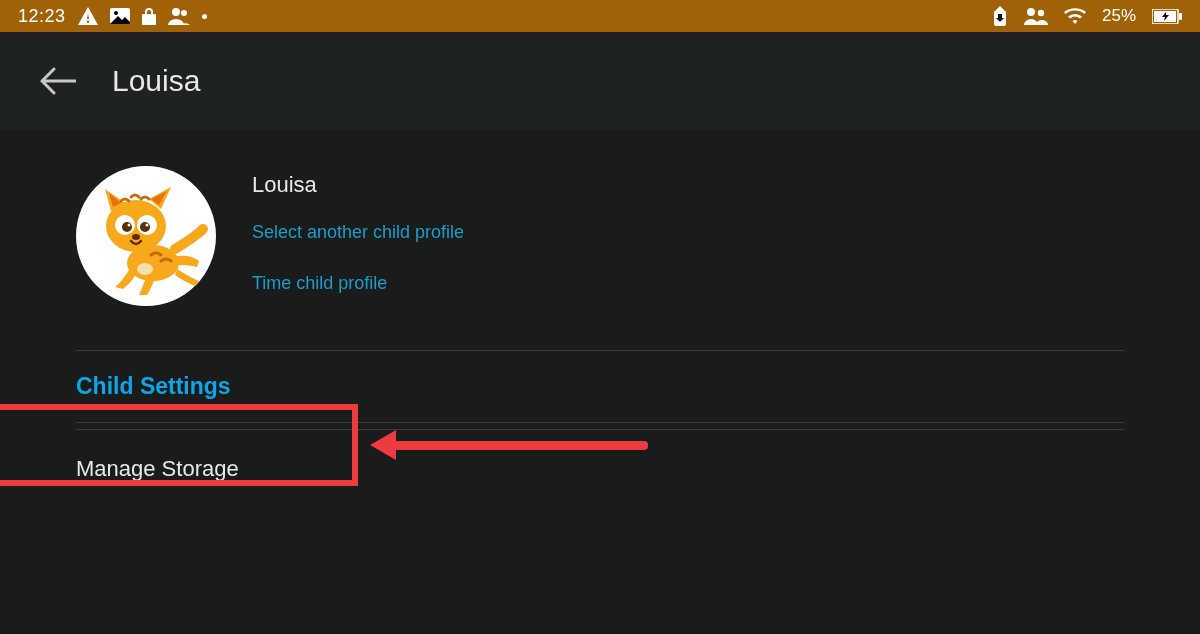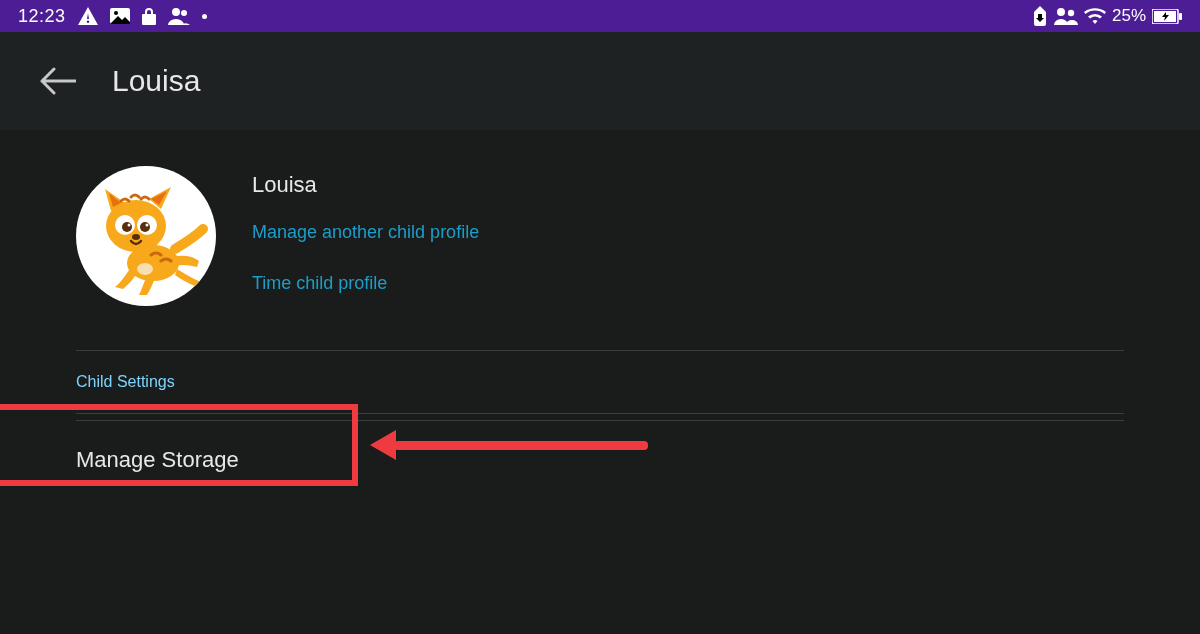--- a/index.html
+++ b/index.html
@@ -1,36 +1,36 @@
 <!DOCTYPE html>
 <html><head>
 <meta charset="utf-8">
 <style>
   * { margin: 0; padding: 0; box-sizing: border-box; }
   html, body { width: 1200px; height: 634px; background: #000; font-family: 'Helvetica Neue', Arial, sans-serif; overflow: hidden; color: #fff; }
   
-  .status-bar { height: 32px; background: #4c1d95; display: flex; align-items: center; padding: 0 18px; font-size: 18px; }
+  .status-bar { height: 32px; background: #a16207; display: flex; align-items: center; padding: 0 18px; font-size: 18px; }
   .status-left { display: flex; align-items: center; gap: 12px; }
-  .status-right { margin-left: auto; display: flex; align-items: center; gap: 6px; }
+  .status-right { margin-left: auto; display: flex; align-items: center; gap: 16px; }
   .status-time { font-weight: 400; letter-spacing: 0.5px; }
   
   .header { height: 98px; background: #1f2222; display: flex; align-items: center; padding: 0 40px; gap: 36px; }
   .header-title { font-size: 30px; font-weight: 300; color: #e8e8e8; }
   
   .content { background: #1a1c1c; height: calc(634px - 32px - 98px); padding: 36px 76px 0 76px; position: relative; }
   
   .profile-row { display: flex; gap: 36px; padding-bottom: 26px; }
   .avatar-circle { width: 140px; height: 140px; border-radius: 50%; background: #fff; flex-shrink: 0; display: flex; align-items: center; justify-content: center; overflow: hidden; }
   .profile-info { padding-top: 6px; }
   .profile-name { font-size: 22px; font-weight: 400; color: #e8e8e8; margin-bottom: 24px; }
   .profile-link { font-size: 18px; color: #1c9dc9; font-weight: 500; display: block; margin-bottom: 30px; cursor: pointer; }
   
   .divider { border-top: 1px solid #3a3d3d; }
   
-  .section-label { color: #7dd3fc; font-size: 16px; font-weight: 400; padding: 22px 0; }
+  .section-label { color: #0ea5e9; font-size: 23px; font-weight: 700; padding: 22px 0; }
   
   .menu-item { padding: 26px 0; font-size: 22px; font-weight: 300; color: #e8e8e8; cursor: pointer; }
   
   .highlight-box { position: absolute; border: 6px solid #ef3b3f; pointer-events: none; }
   .arrow-shaft { position: absolute; height: 9px; background: #ef3b3f; border-radius: 4px; pointer-events: none; }
   .arrow-head { position: absolute; width: 0; height: 0; border-top: 15px solid transparent; border-bottom: 15px solid transparent; border-right: 26px solid #ef3b3f; pointer-events: none; }
   
   svg { display: block; }
 </style>
 </head>
@@ -133,21 +133,21 @@
         <path d="M90 86 Q108 82 118 90 L116 96 Q100 92 92 96 Z" fill="#f7a81b"></path>
         <path d="M66 104 Q60 120 58 124 L66 124 Q72 114 74 106 Z" fill="#f7a81b"></path>
         <path d="M96 98 Q112 108 118 110 L116 116 Q102 110 94 104 Z" fill="#f7a81b"></path>
         <path d="M94 78 Q114 66 122 58" stroke="#f7a81b" stroke-width="10" fill="none" stroke-linecap="round"></path>
         <path d="M70 84 Q75 80 80 84 M80 90 Q85 86 90 90" stroke="#c9690e" stroke-width="3" fill="none" stroke-linecap="round"></path>
         <ellipse cx="64" cy="98" rx="8" ry="6" fill="#f7e0b0"></ellipse>
       </svg>
     </div>
     <div class="profile-info">
       <div class="profile-name">Louisa</div>
-      <a class="profile-link">Manage another child profile</a>
+      <a class="profile-link">Select another child profile</a>
       <a class="profile-link">Time child profile</a>
     </div>
   </div>
 
   <div class="divider"></div>
   <div class="section-label">Child Settings</div>
   <div class="divider"></div>
 
 
   <div class="divider" style="margin-top:6px;"></div>

